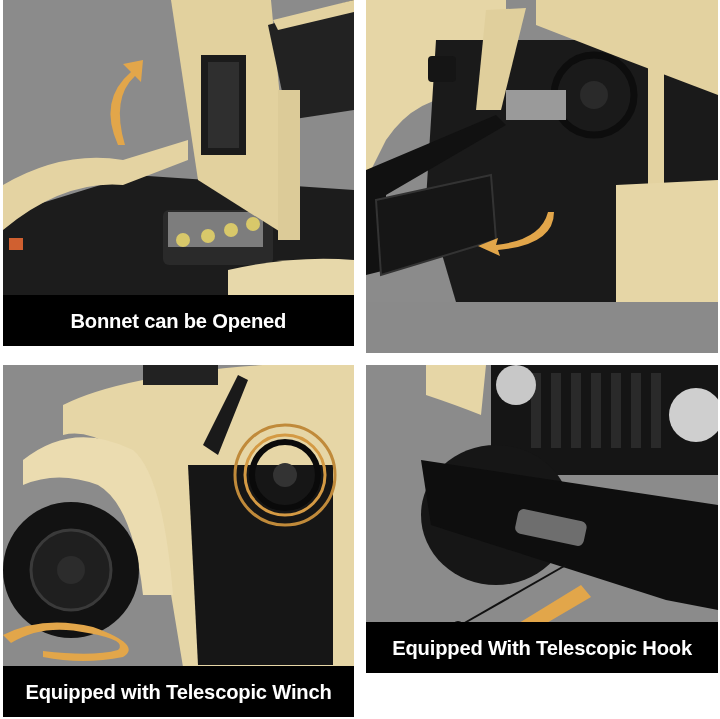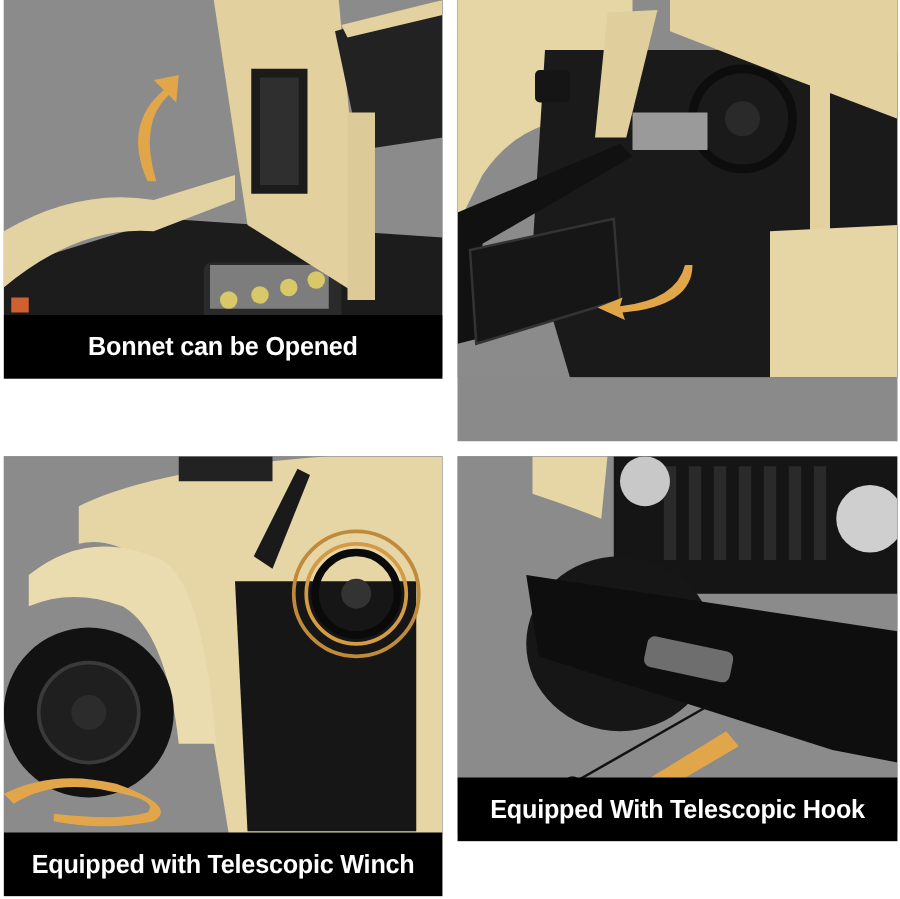--- a/index.html
+++ b/index.html
@@ -1,18 +1,18 @@
 <!DOCTYPE html>
 <html><head>
 <meta charset="utf-8">
 <style>
   html, body { margin: 0; padding: 0; background: #ffffff; }
   body { width: 720px; height: 719px; position: relative; overflow: hidden; font-family: "Liberation Sans", sans-serif; }
   .panel { position: absolute; background: #8a8a8a; overflow: hidden; }
-  .p1 { left: 3px;   top: 0px;   width: 351px; height: 303px; text-align: right; }
+  .p1 { left: 3px;   top: 0px;   width: 351px; height: 346px; text-align: right; }
   .p2 { left: 366px; top: 0px;   width: 352px; height: 353px; }
   .p3 { left: 3px;   top: 365px; width: 351px; height: 352px; }
   .p4 { left: 366px; top: 365px; width: 352px; height: 308px; }
   .photo { position: absolute; left: 0; top: 0; right: 0; height: 302px; background: #888888; overflow: hidden; }
   .caption { position: absolute; left: 0; right: 0; bottom: 0; height: 51px; background: #000000; display: flex; align-items: center; justify-content: center; }
   .caption span { color: #ffffff; font-size: 21px; font-weight: bold; letter-spacing: -0.2px; white-space: nowrap; transform: scaleX(0.96); }
   svg { position: absolute; left: 0; top: 0; }
 </style>
 </head>
 <body>

